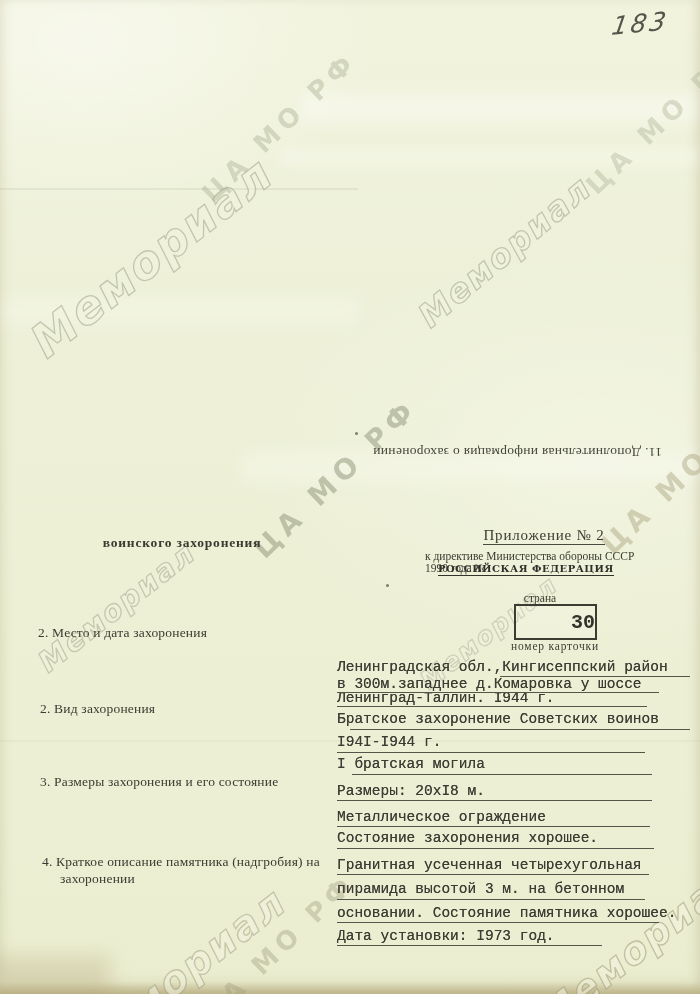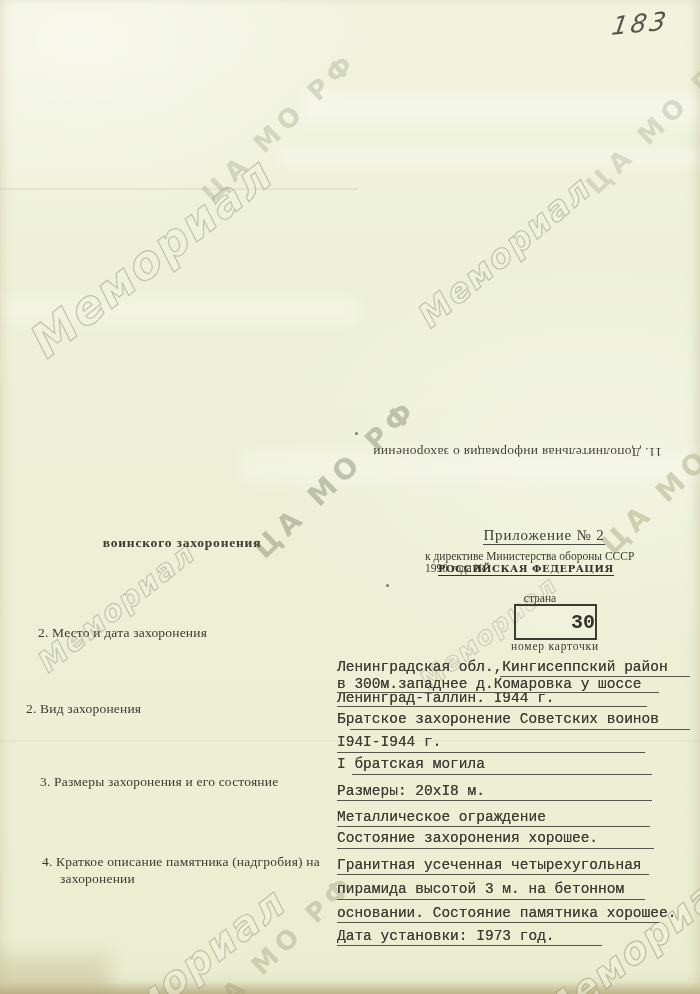--- a/index.html
+++ b/index.html
@@ -102,21 +102,21 @@
     border:2px solid #3c3c33;
     display:flex;align-items:center;justify-content:flex-end;
     background:rgba(255,255,255,0.12);
   }
   .card-box span{font-family:"Liberation Mono", monospace;font-size:20px;font-weight:bold;color:#33332b;}
   .card-caption{left:503px;top:640px;width:104px;text-align:center;font-size:11.5px;letter-spacing:0.8px;color:#3e3e34;}
 
   
   .field{position:absolute;font-size:13.5px;color:#3b3b31;letter-spacing:0.2px;}
   .f1{left:38px;top:625px;width:250px;}
-  .f2{left:26px;top:701px;width:220px;}
+  .f2{left:40px;top:701px;width:220px;}
   .f3{left:40px;top:774px;width:290px;}
   .f4{left:42px;top:853px;width:316px;padding-left:18px;text-indent:-18px;line-height:17px;}
 
   
   .typed{
     position:absolute;left:337px;height:17px;
     font-family:"Liberation Mono", monospace;
     font-size:14.5px;line-height:17px;
     color:#3d3c34;white-space:nowrap;
     text-shadow:0 0 0.5px rgba(62,61,52,0.85);

